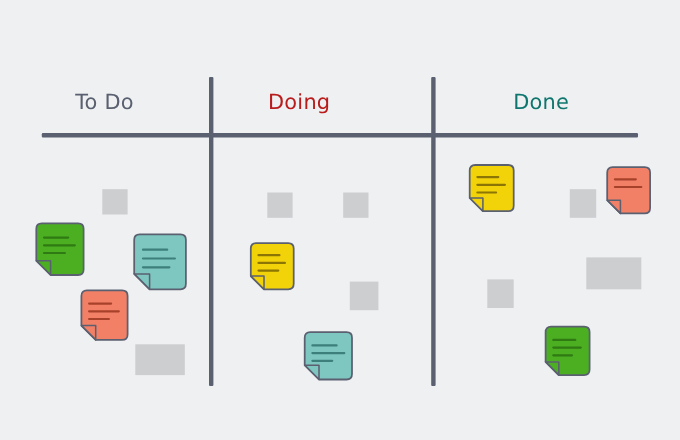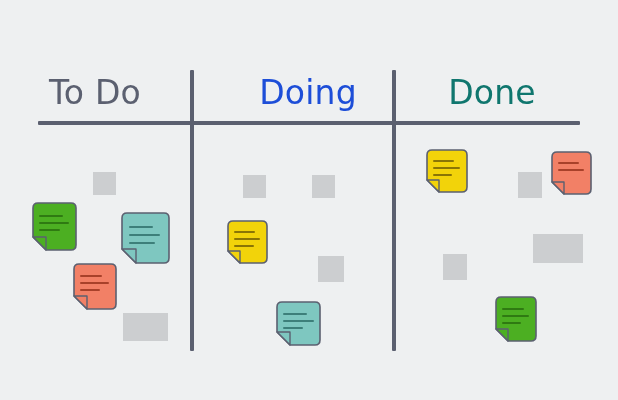--- a/index.html
+++ b/index.html
@@ -31,21 +31,21 @@
     background: #5b6070;
     border-radius: 1px;
   }
 
   
   .col-title {
     position: absolute;
     top: 76px;
     width: 160px;
     text-align: center;
-    font-size: 33px;
+    font-size: 19px;
     line-height: 34px;
     color: #5b6070;
     font-family: "DejaVu Sans", sans-serif;
     letter-spacing: 0.2px;
     white-space: nowrap;
   }
 
   
   .ghost {
     position: absolute;
@@ -62,21 +62,21 @@
   }
 </style>
 </head>
 <body>
 
 <div id="board" style="background: rgb(238, 240, 241);">
 
   <div class="col-title" style="left: 15px; color: rgb(91, 96, 112);">
     <span>To Do</span>
   </div>
-  <div class="col-title" style="left: 228px; color: #1d4ed8;">
+  <div class="col-title" style="left: 192px; color: #b91c1c;">
     <span>Doing</span>
   </div>
   <div class="col-title" style="left: 412px; color: #0f766e;">
     <span>Done</span>
   </div>
 
   <div class="rule-h" style="left: 38px; top: 121px; width: 542px; height: 4px; background: rgb(91, 96, 112);"></div>
   <div class="rule-v" style="left: 190px; top: 70px; width: 4px; height: 281px; background: rgb(91, 96, 112);"></div>
   <div class="rule-v" style="left: 392px; top: 70px; width: 4px; height: 281px; background: rgb(91, 96, 112);"></div>
 

